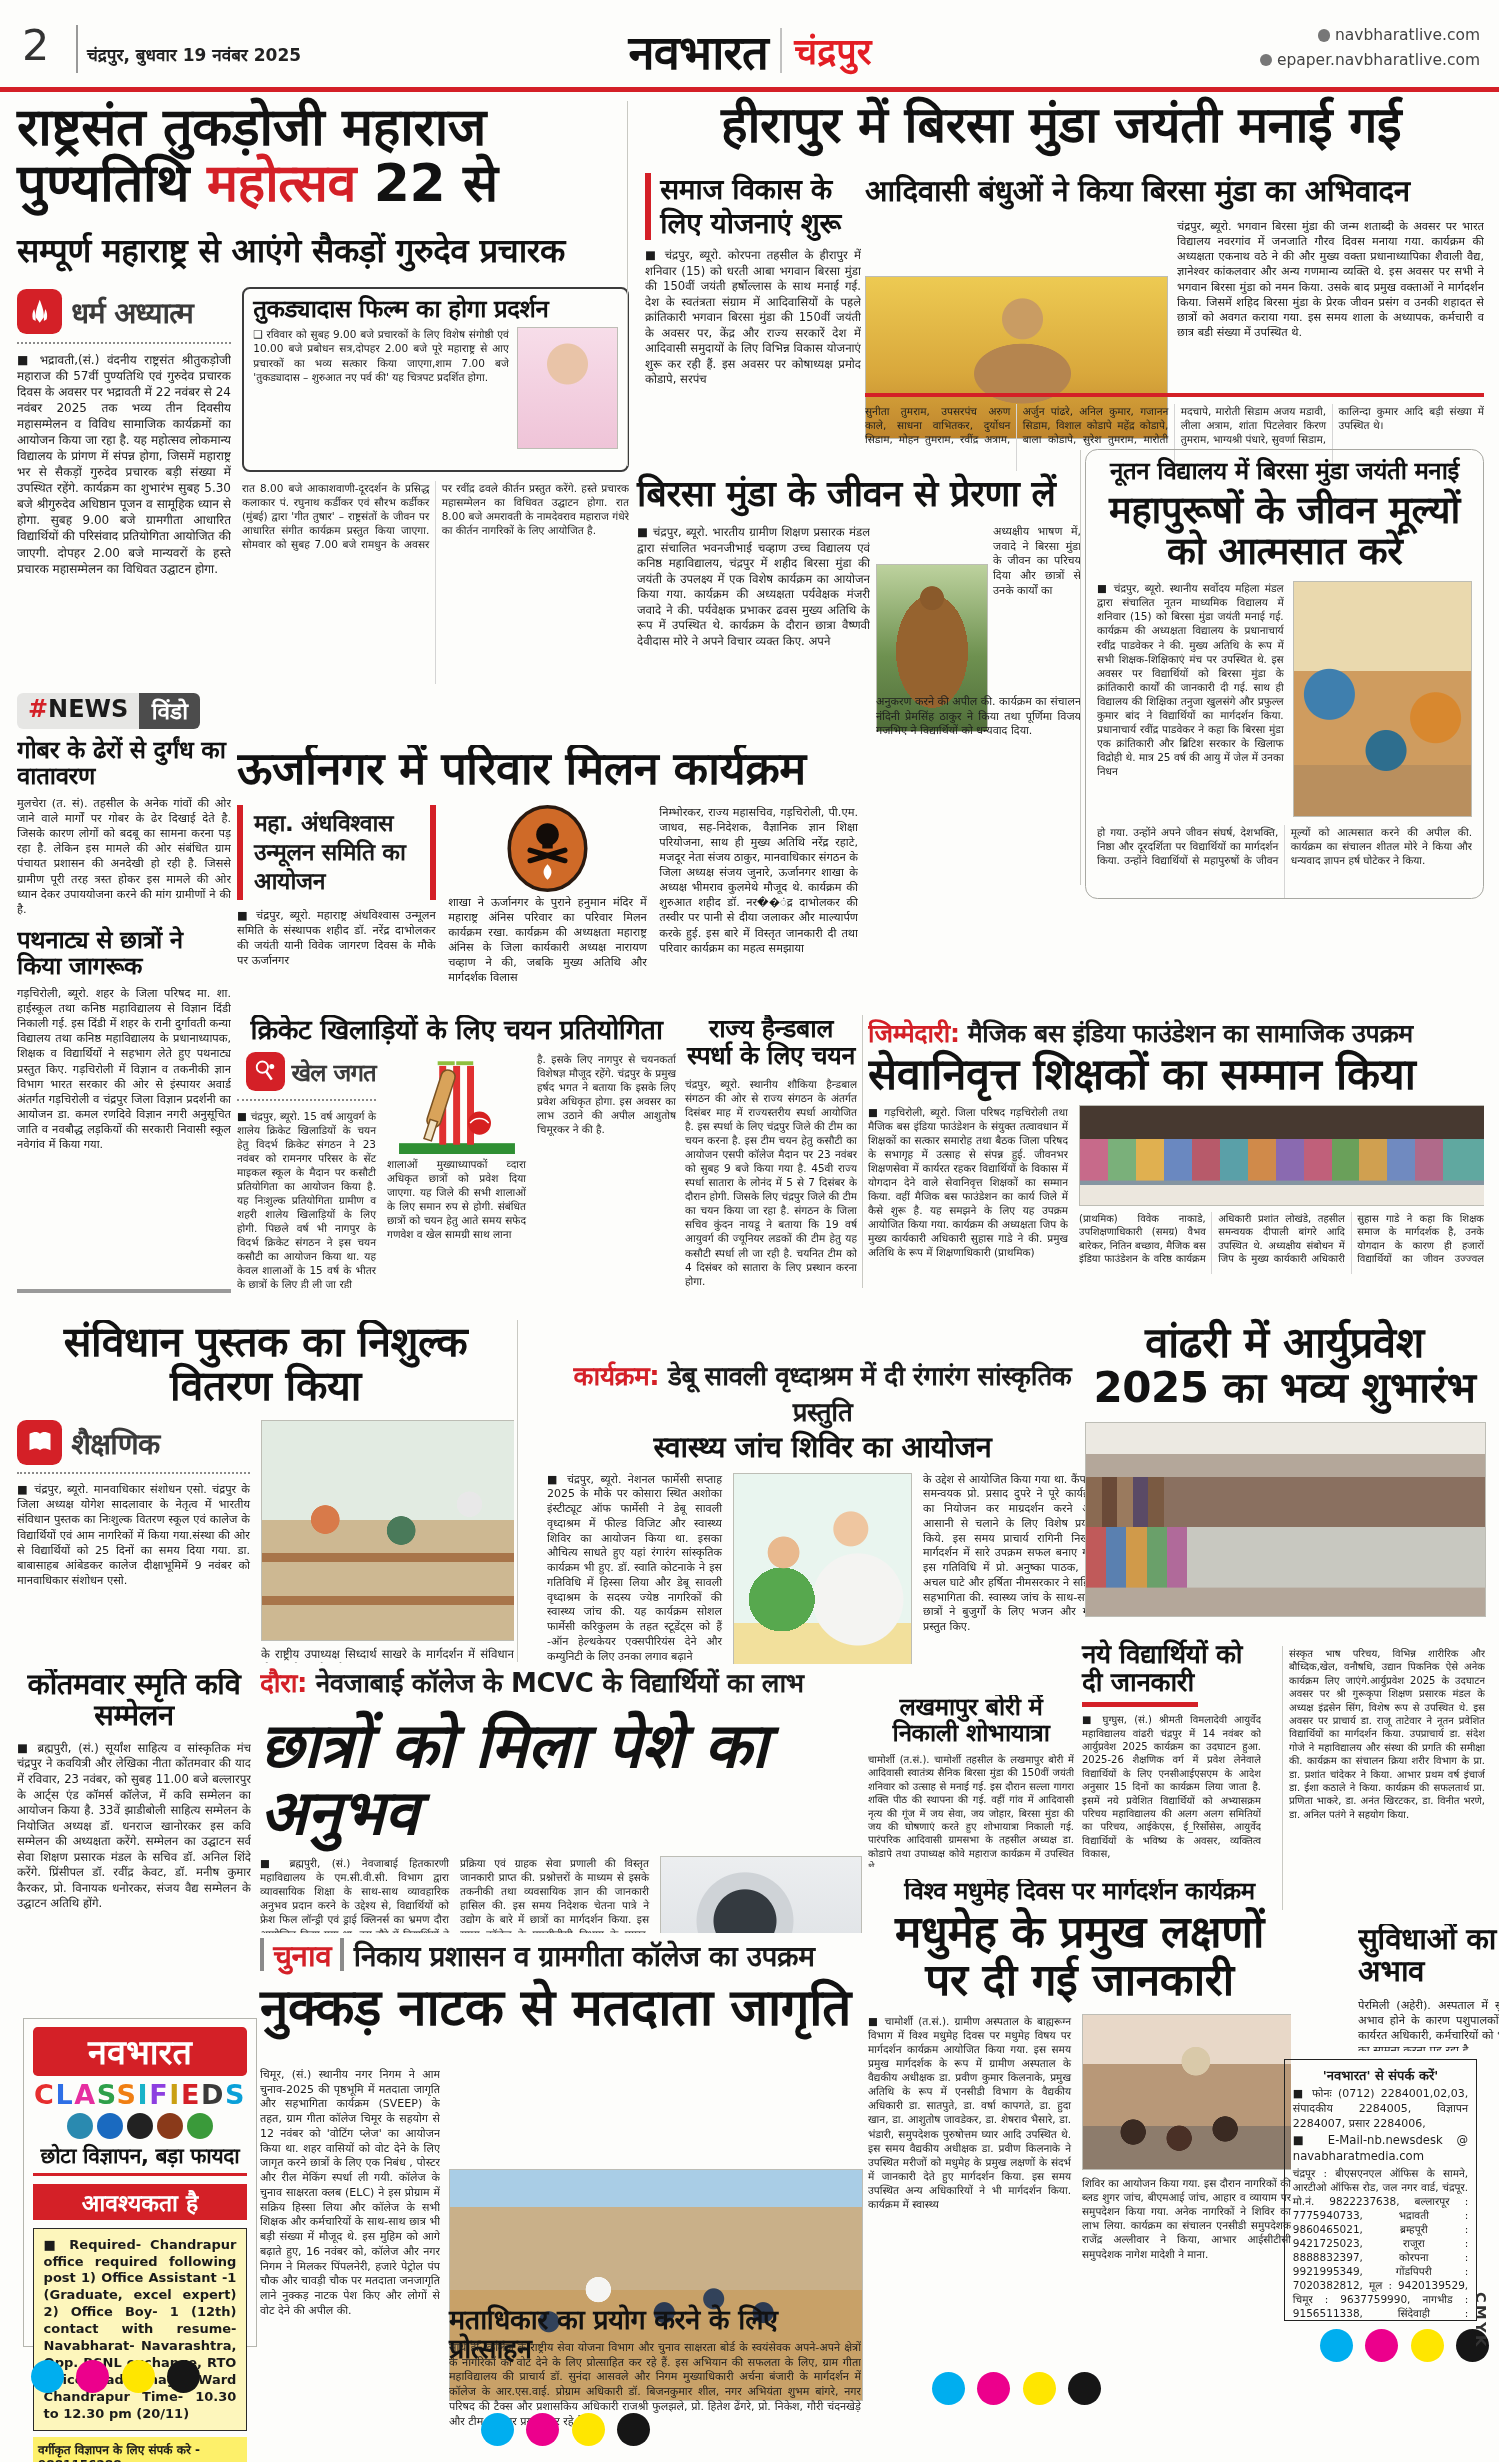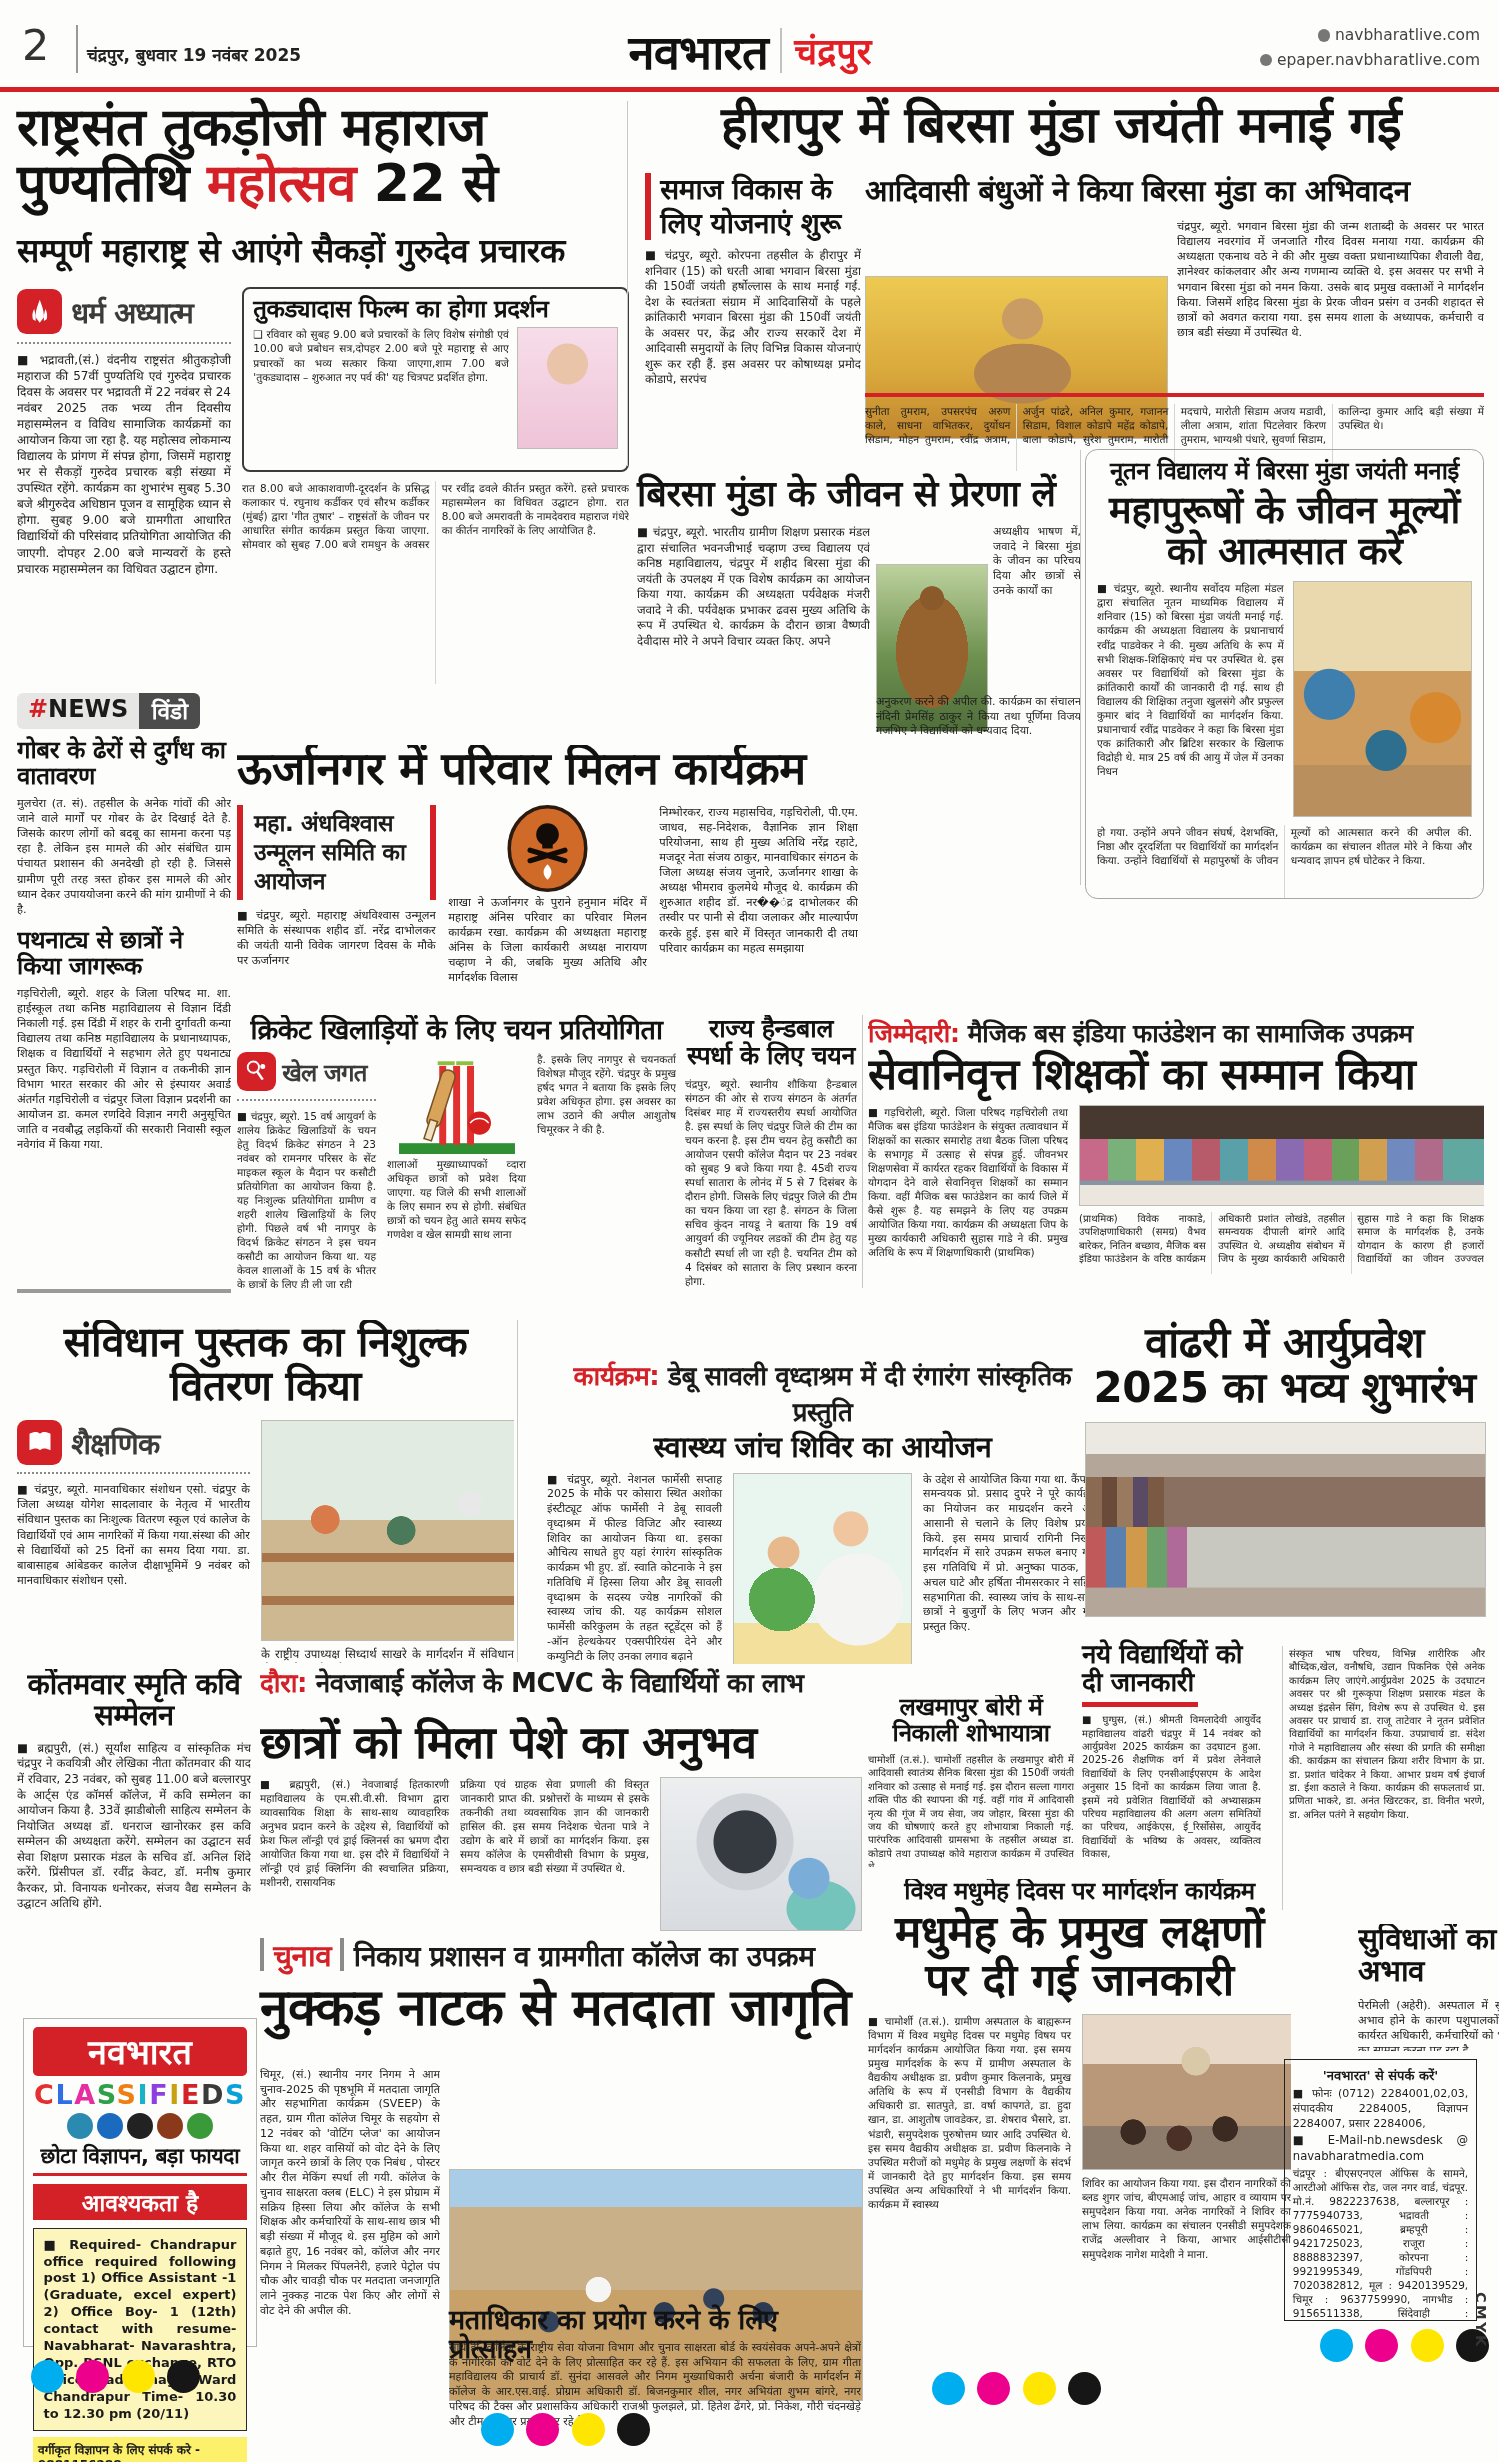--- a/index.html
+++ b/index.html
@@ -164,21 +164,21 @@
         <div class="body">शाखा ने ऊर्जानगर के पुराने हनुमान मंदिर में महाराष्ट्र अंनिस परिवार का परिवार मिलन कार्यक्रम रखा. कार्यक्रम की अध्यक्षता महाराष्ट्र अंनिस के जिला कार्यकारी अध्यक्ष नारायण चव्हाण ने की, जबकि मुख्य अतिथि और मार्गदर्शक विलास</div>
       </div>
       <div class="body">निम्भोरकर, राज्य महासचिव, गड़चिरोली, पी.एम. जाधव, सह-निदेशक, वैज्ञानिक ज्ञान शिक्षा परियोजना, साथ ही मुख्य अतिथि नरेंद्र रहाटे, मजदूर नेता संजय ठाकुर, मानवाधिकार संगठन के जिला अध्यक्ष संजय जुनारे, ऊर्जानगर शाखा के अध्यक्ष भीमराव कुलमेथे मौजूद थे. कार्यक्रम की शुरुआत शहीद डॉ. नर��ंद्र दाभोलकर की तस्वीर पर पानी से दीया जलाकर और माल्यार्पण करके हुई. इस बारे में विस्तृत जानकारी दी तथा परिवार कार्यक्रम का महत्व समझाया</div>
     </div>
   </div>
 
   <div class="abs clip" style="left:237px;top:1015px;width:439px;height:273px;">
     <div class="hl" style="font-size:27px;text-align:center;">क्रिकेट खिलाड़ियों के लिए चयन प्रतियोगिता</div>
     <div style="display:grid;grid-template-columns:1fr 1fr 1fr;gap:11px;margin-top:7.8px;">
       <div>
-        <div class="section-tag" style="gap:6.2px;">
+        <div class="section-tag" style="gap:6.2px;justify-content:flex-end;">
           <span class="ic" style="width:39px;height:39px;">
             <svg width="25" height="25" viewBox="0 0 40 40">
                 <circle cx="15" cy="13" r="9" fill="none" stroke="#fff" stroke-width="3"></circle>
                 <line x1="21" y1="20" x2="30" y2="33" stroke="#fff" stroke-width="4"></line>
                 <circle cx="30" cy="12" r="4" fill="#fff"></circle>
               </svg>
           </span>
           <span class="t" style="font-size:24px;">खेल जगत</span>
         </div>
         <div class="body sm">■ चंद्रपुर, ब्यूरो. 15 वर्ष आयुवर्ग के शालेय क्रिकेट खिलाडियों के चयन हेतु विदर्भ क्रिकेट संगठन ने 23 नवंबर को रामनगर परिसर के सेंट माइकल स्कूल के मैदान पर कसौटी प्रतियोगिता का आयोजन किया है. यह निःशुल्क प्रतियोगिता ग्रामीण व शहरी शालेय खिलाड़ियों के लिए होगी. पिछले वर्ष भी नागपुर के विदर्भ क्रिकेट संगठन ने इस चयन कसौटी का आयोजन किया था. यह केवल शालाओं के 15 वर्ष के भीतर के छात्रों के लिए ही ली जा रही</div>
@@ -264,21 +264,21 @@
     <div class="photo ph-group" style="width:100%;height:193px;margin-top:11px;"></div>
   </div>
 
   <div class="abs clip" style="left:17px;top:1669px;width:234px;height:342px;">
     <div class="hl ctr" style="font-size:29px;">कोंतमवार स्मृति कवि सम्मेलन</div>
     <div class="body" style="margin-top:9.3px;font-size:11.6px;">■ ब्रह्मपुरी, (सं.) सूर्यांश साहित्य व सांस्कृतिक मंच चंद्रपुर ने कवयित्री और लेखिका नीता कोंतमवार की याद में रविवार, 23 नवंबर, को सुबह 11.00 बजे बल्लारपुर के आर्ट्स एंड कॉमर्स कॉलेज, में कवि सम्मेलन का आयोजन किया है. 33वें झाडीबोली साहित्य सम्मेलन के नियोजित अध्यक्ष डॉ. धनराज खानोरकर इस कवि सम्मेलन की अध्यक्षता करेंगे. सम्मेलन का उद्घाटन सर्व सेवा शिक्षण प्रसारक मंडल के सचिव डॉ. अनिल शिंदे करेंगे. प्रिंसीपल डॉ. रवींद्र केवट, डॉ. मनीष कुमार कैरकर, प्रो. विनायक धनोरकर, संजय वैद्य सम्मेलन के उद्घाटन अतिथि होंगे.</div>
   </div>
 
   <div class="abs clip" style="left:260px;top:1664px;width:602px;height:269px;">
     <div class="kick" style="font-size:26px;"><span class="red">दौरा:</span><span> नेवजाबाई कॉलेज के MCVC के विद्यार्थियों का लाभ</span></div>
-    <div class="hl" style="font-size:45px;margin-top:19px;">छात्रों को मिला पेशे का अनुभव</div>
+    <div class="hl" style="font-size:62px;margin-top:13px;font-style:italic;">छात्रों को मिला पेशे का अनुभव</div>
     <div style="display:grid;grid-template-columns:1fr 1fr 202px;gap:11px;margin-top:9.3px;">
       <div class="body sm">■ ब्रह्मपुरी, (सं.) नेवजाबाई हितकारणी महाविद्यालय के एम.सी.वी.सी. विभाग द्वारा व्यावसायिक शिक्षा के साथ-साथ व्यावहारिक अनुभव प्रदान करने के उद्देश्य से, विद्यार्थियों को फ्रेश फिल लॉन्ड्री एवं ड्राई क्लिनर्स का भ्रमण दौरा आयोजित किया गया था. इस दौरे में विद्यार्थियों ने लॉन्ड्री एवं ड्राई क्लिनिंग की स्वचालित प्रक्रिया, मशीनरी, रासायनिक</div>
       <div class="body sm">प्रक्रिया एवं ग्राहक सेवा प्रणाली की विस्तृत जानकारी प्राप्त की. प्रश्नोत्तरों के माध्यम से इसके तकनीकी तथा व्यवसायिक ज्ञान की जानकारी हासिल की. इस समय निदेशक चेतना पात्रे ने उद्योग के बारे में छात्रों का मार्गदर्शन किया. इस समय कॉलेज के एमसीवीसी विभाग के प्रमुख, समन्वयक व छात्र बडी संख्या में उपस्थित थे.</div>
       <div class="photo ph-washing" style="height:152px;"></div>
     </div>
   </div>
 
   <div class="abs clip" style="left:868px;top:1695px;width:206px;height:172px;">
     <div class="hl ctr" style="font-size:24px;">लखमापुर बोरी में निकाली शोभायात्रा</div>
     <div class="body xs" style="margin-top:6.2px;">चामोर्शी (त.सं.). चामोर्शी तहसील के लखमापुर बोरी में आदिवासी स्वातंत्र्य सैनिक बिरसा मुंडा की 150वीं जयंती शनिवार को उत्साह से मनाई गई. इस दौरान सल्ला गागरा शक्ति पीठ की स्थापना की गई. वहीं गांव में आदिवासी नृत्य की गूंज में जय सेवा, जय जोहार, बिरसा मुंडा की जय की घोषणाएं करते हुए शोभायात्रा निकाली गई. पारंपरिक आदिवासी ग्रामसभा के तहसील अध्यक्ष डा. कोडापे तथा उपाध्यक्ष कोवे महाराज कार्यक्रम में उपस्थित थे.</div>

